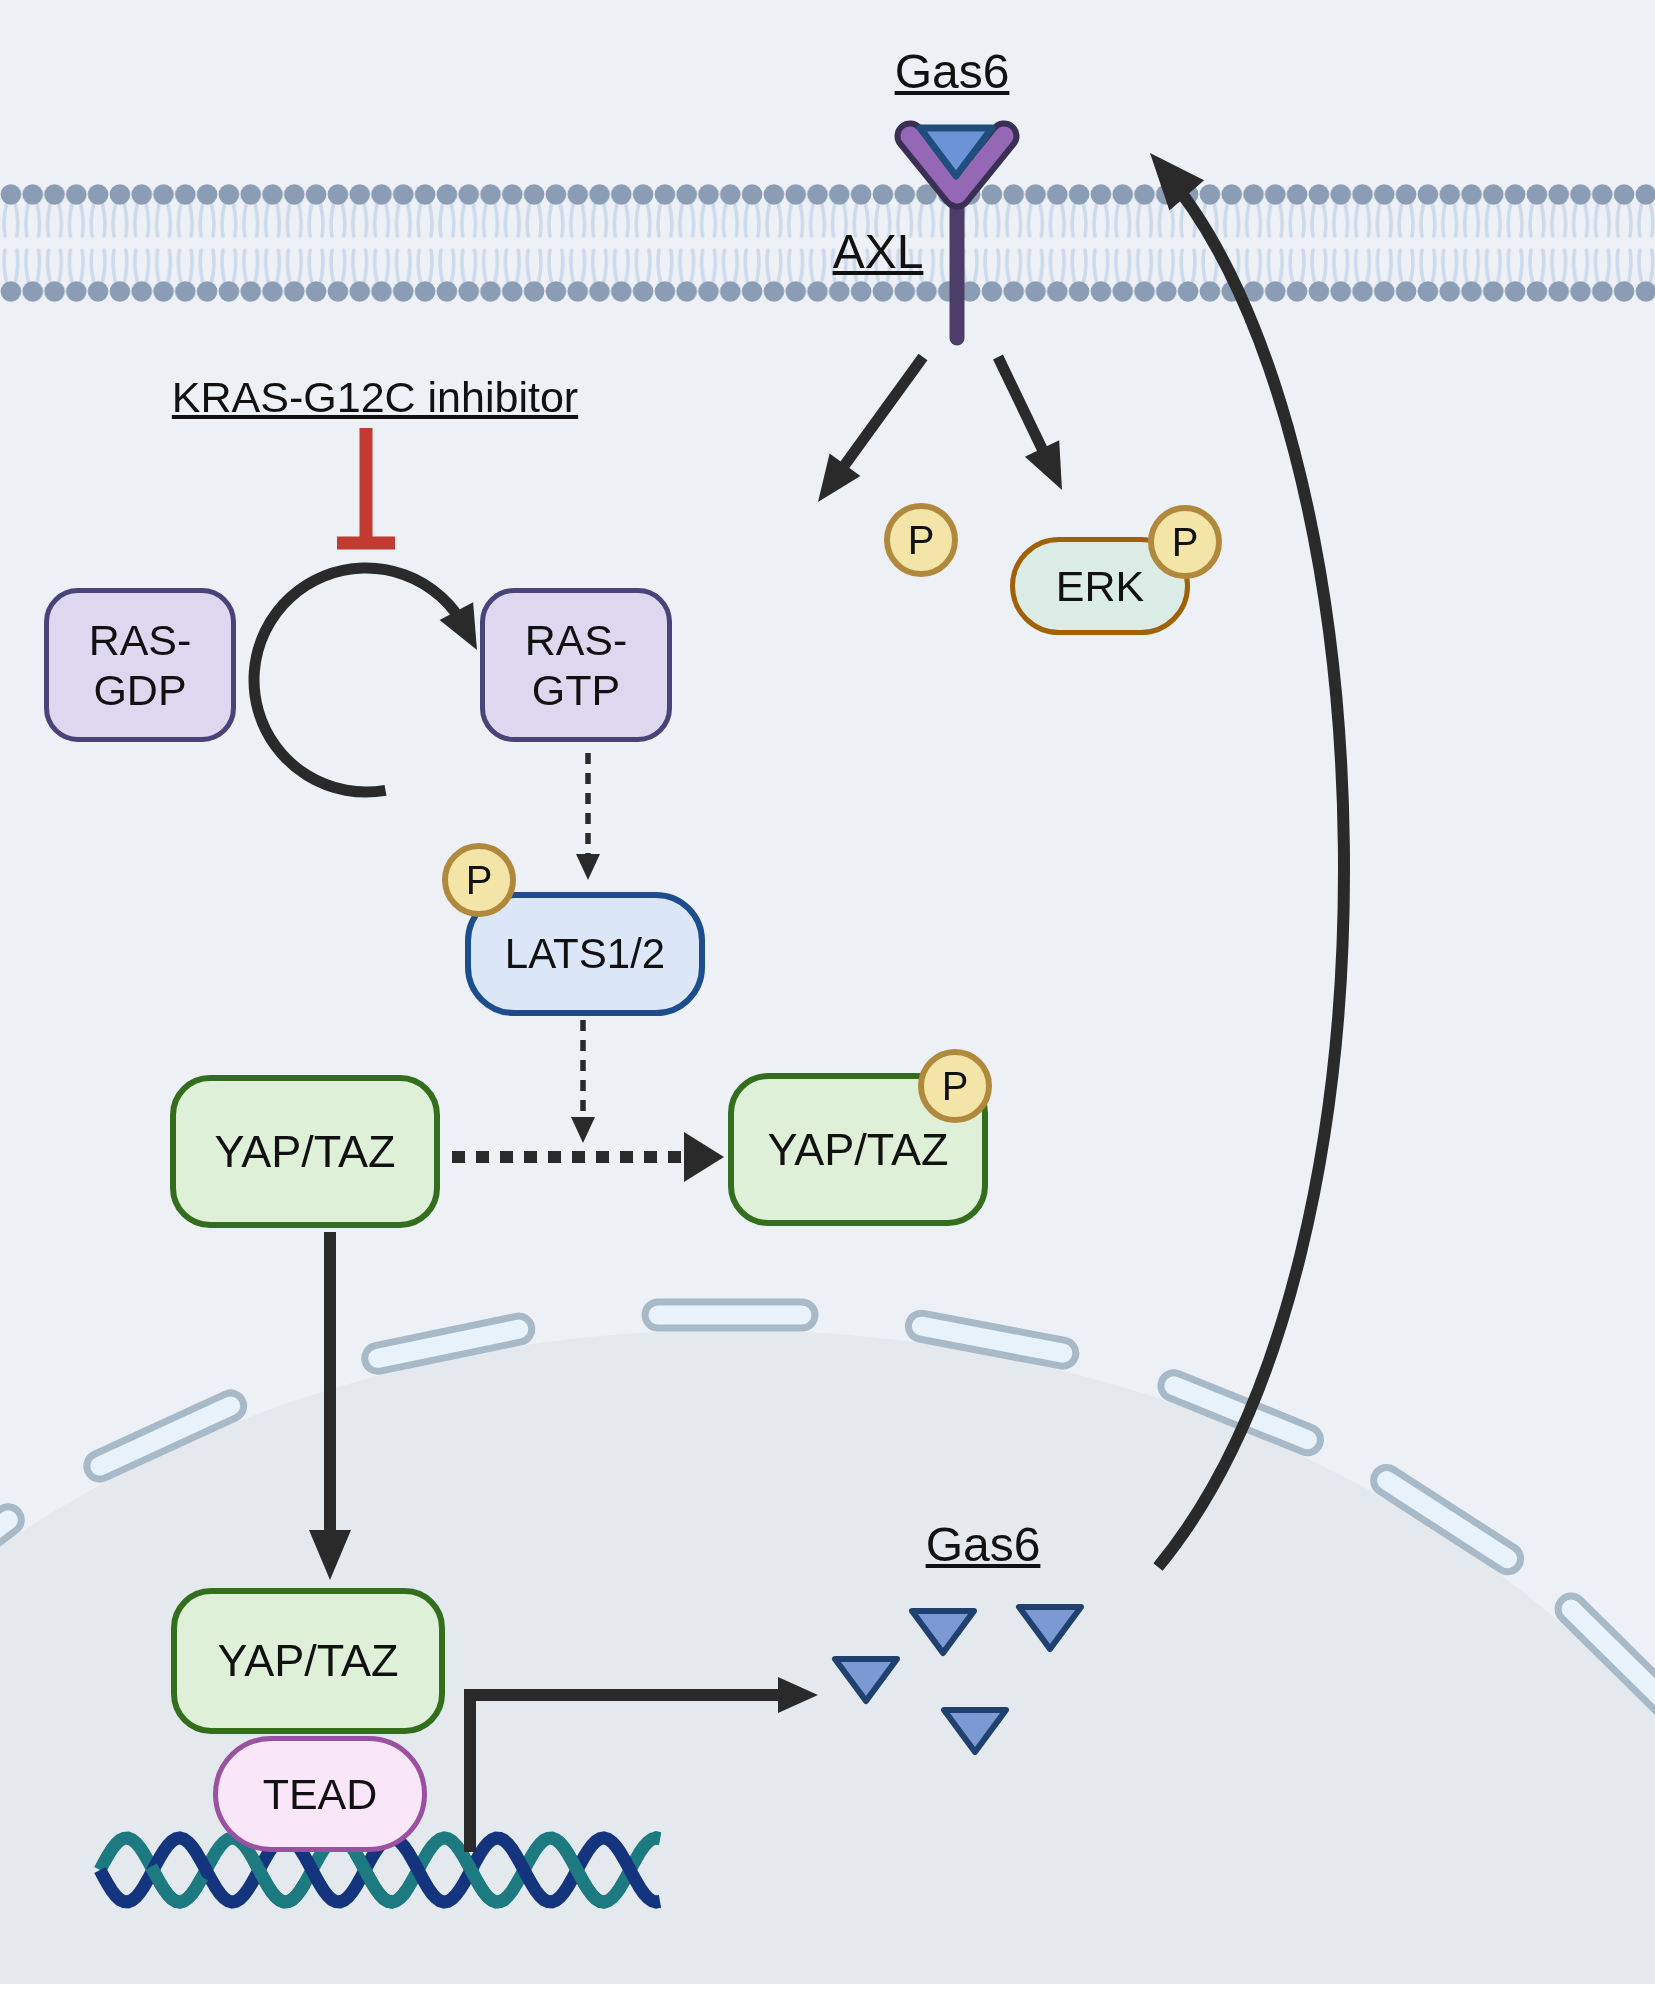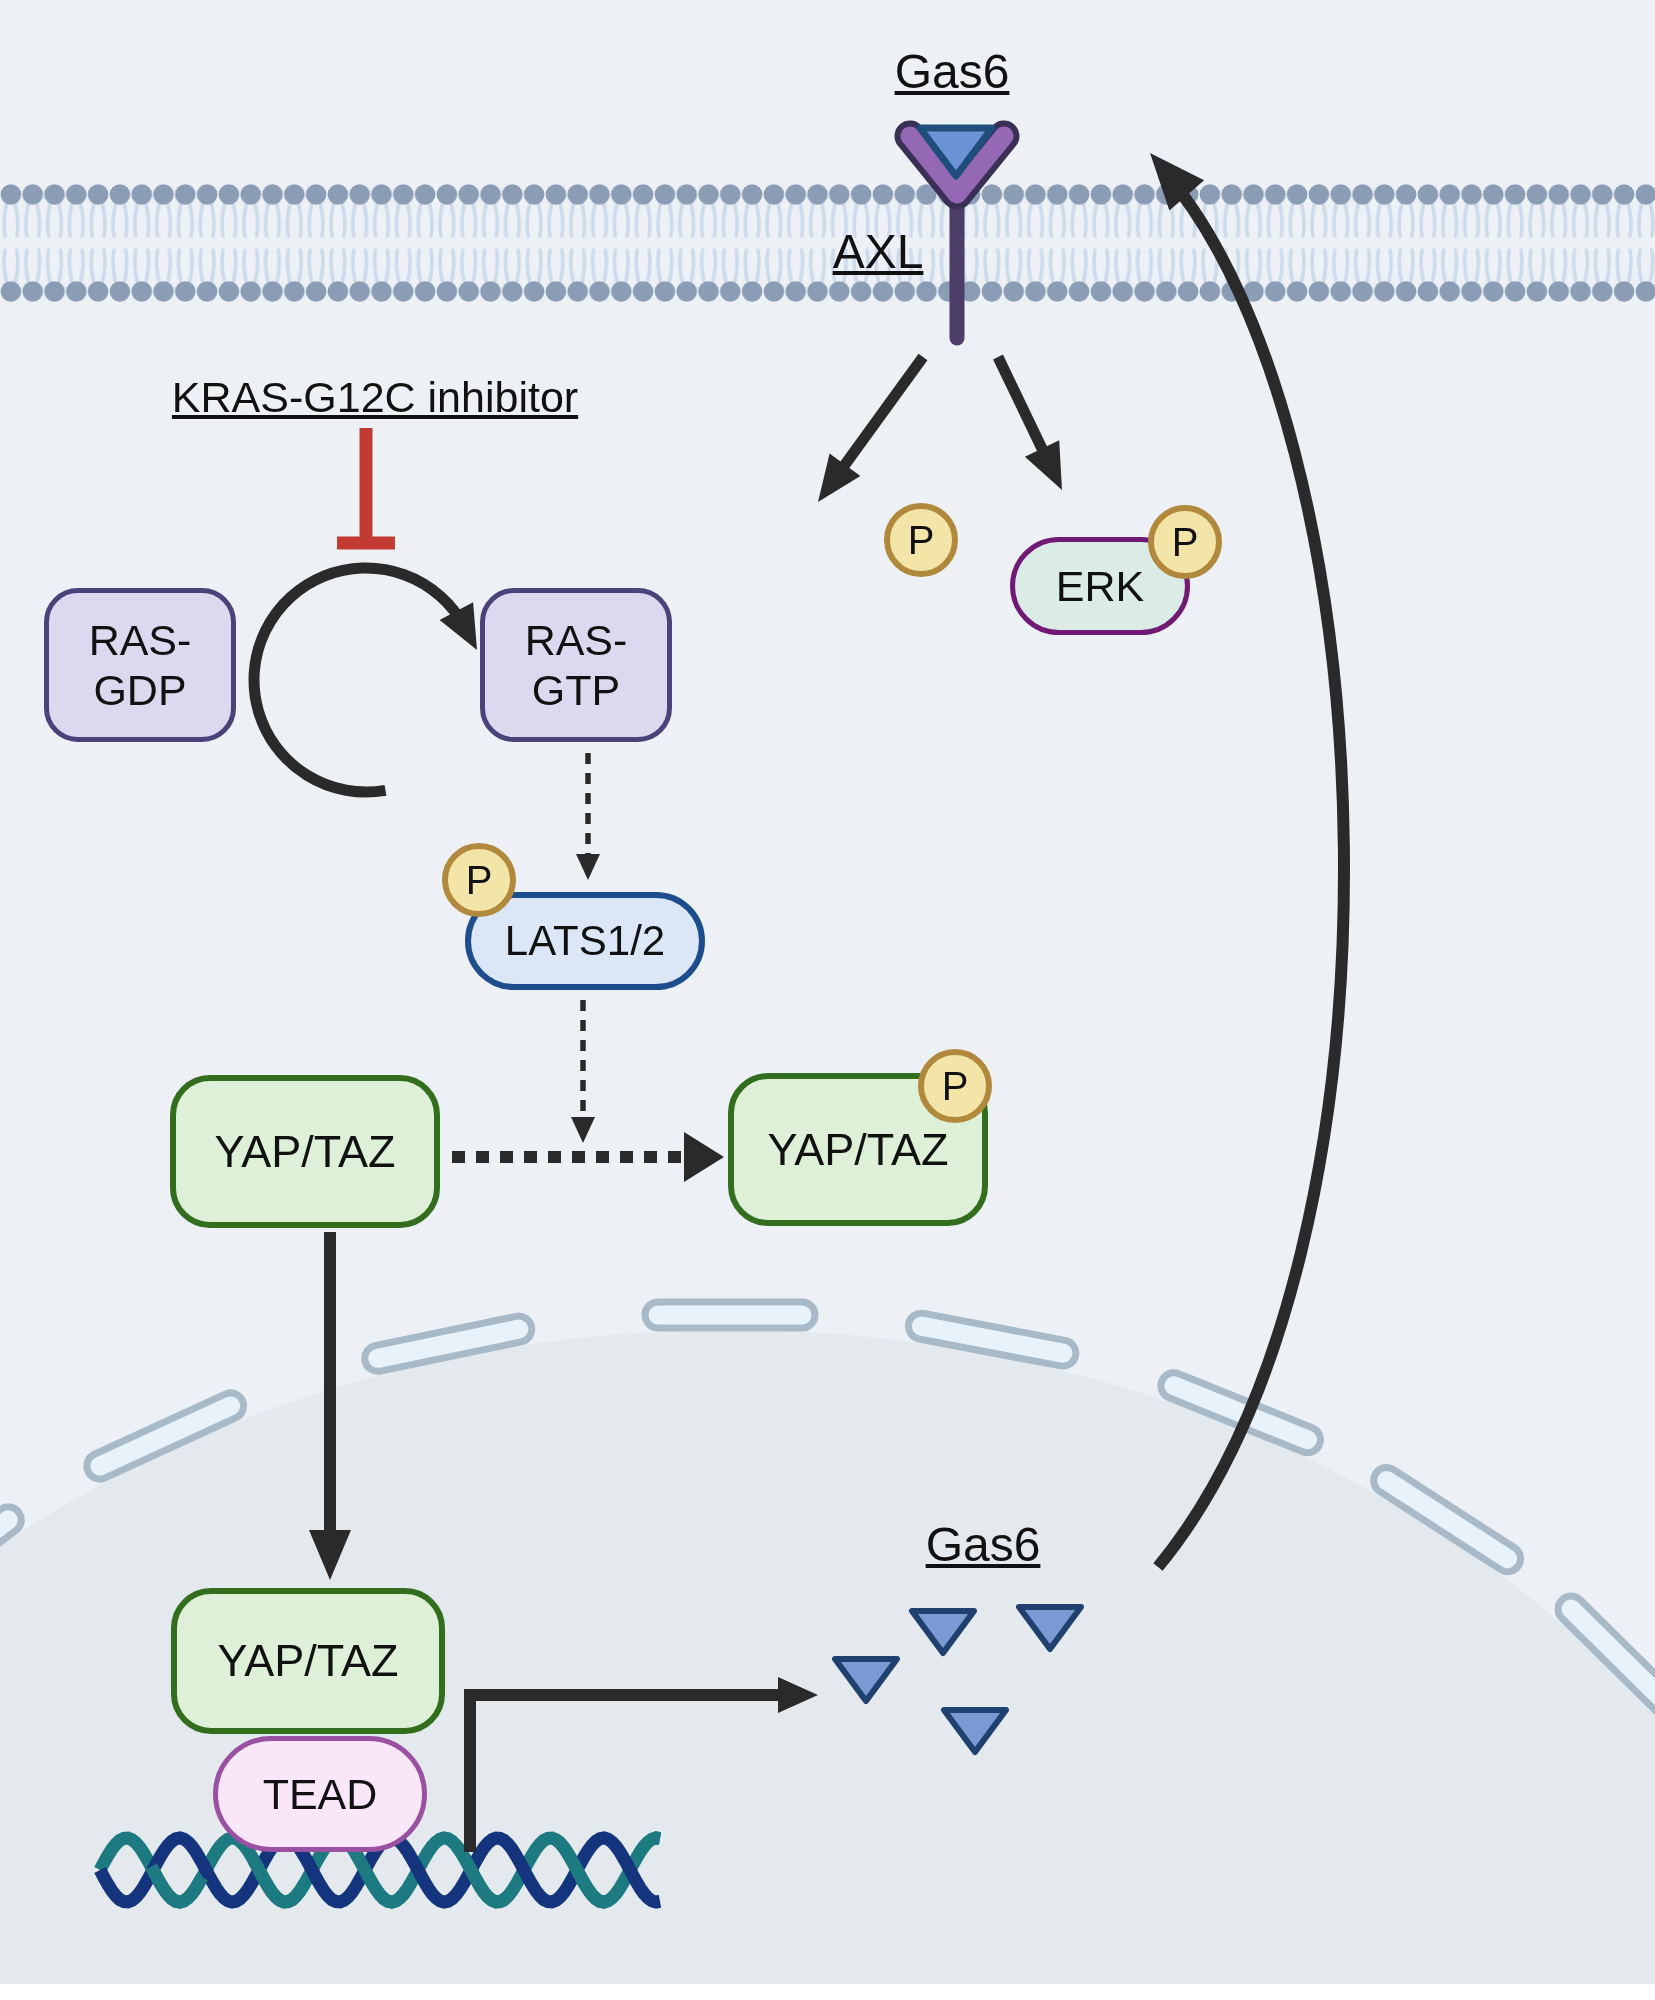--- a/index.html
+++ b/index.html
@@ -9,22 +9,22 @@
   }
   #decor{position:absolute;left:0;top:0;width:1655px;height:2000px;display:block;}
   .node{
     position:absolute;display:flex;flex-direction:column;align-items:center;justify-content:center;
     box-sizing:border-box;color:#111;font-size:43px;line-height:50px;text-align:center;
     font-family:"Liberation Sans",sans-serif;
   }
   #ras-gdp{left:44px;top:588px;width:192px;height:154px;background:#ddd8ef;border:5px solid #494379;border-radius:34px;}
   #ras-gtp{left:480px;top:588px;width:192px;height:154px;background:#ddd8ef;border:5px solid #494379;border-radius:34px;}
   #akt{left:740px;top:535px;width:183px;height:98px;background:#e8f4fc;border:5px solid #2c6496;border-radius:49px;}
-  #erk{left:1010px;top:537px;width:180px;height:98px;background:#dbece7;border:5px solid #701a75;border-radius:49px;}
-  #lats{left:465px;top:892px;width:240px;height:98px;background:#dbe6f6;border:6px solid #1e4d8d;border-radius:49px;font-size:42px;}
+  #erk{left:1010px;top:537px;width:180px;height:98px;background:#dbece7;border:5px solid #a16207;border-radius:49px;}
+  #lats{left:465px;top:892px;width:240px;height:124px;background:#dbe6f6;border:6px solid #1e4d8d;border-radius:49px;font-size:42px;}
   #yap-active{left:170px;top:1075px;width:270px;height:153px;background:#dff0d8;border:6px solid #336d1e;border-radius:40px;font-size:45px;}
   #yap-phospho{left:728px;top:1073px;width:260px;height:153px;background:#dff0d8;border:6px solid #336d1e;border-radius:40px;font-size:45px;}
   #yap-nuclear{left:171px;top:1588px;width:274px;height:146px;background:#dff0d8;border:6px solid #336d1e;border-radius:40px;font-size:45px;}
   #tead{left:213px;top:1736px;width:214px;height:116px;background:#f9e7f9;border:5px solid #9a51a1;border-radius:58px;}
   .pbadge{
     position:absolute;width:74px;height:74px;border-radius:50%;background:#f3e5a7;border:6px solid #b1893c;
     display:flex;align-items:center;justify-content:center;font-size:40px;line-height:40px;color:#111;
     box-sizing:border-box;font-family:"Liberation Sans",sans-serif;
   }
   #p-akt{left:884px;top:503px;}

